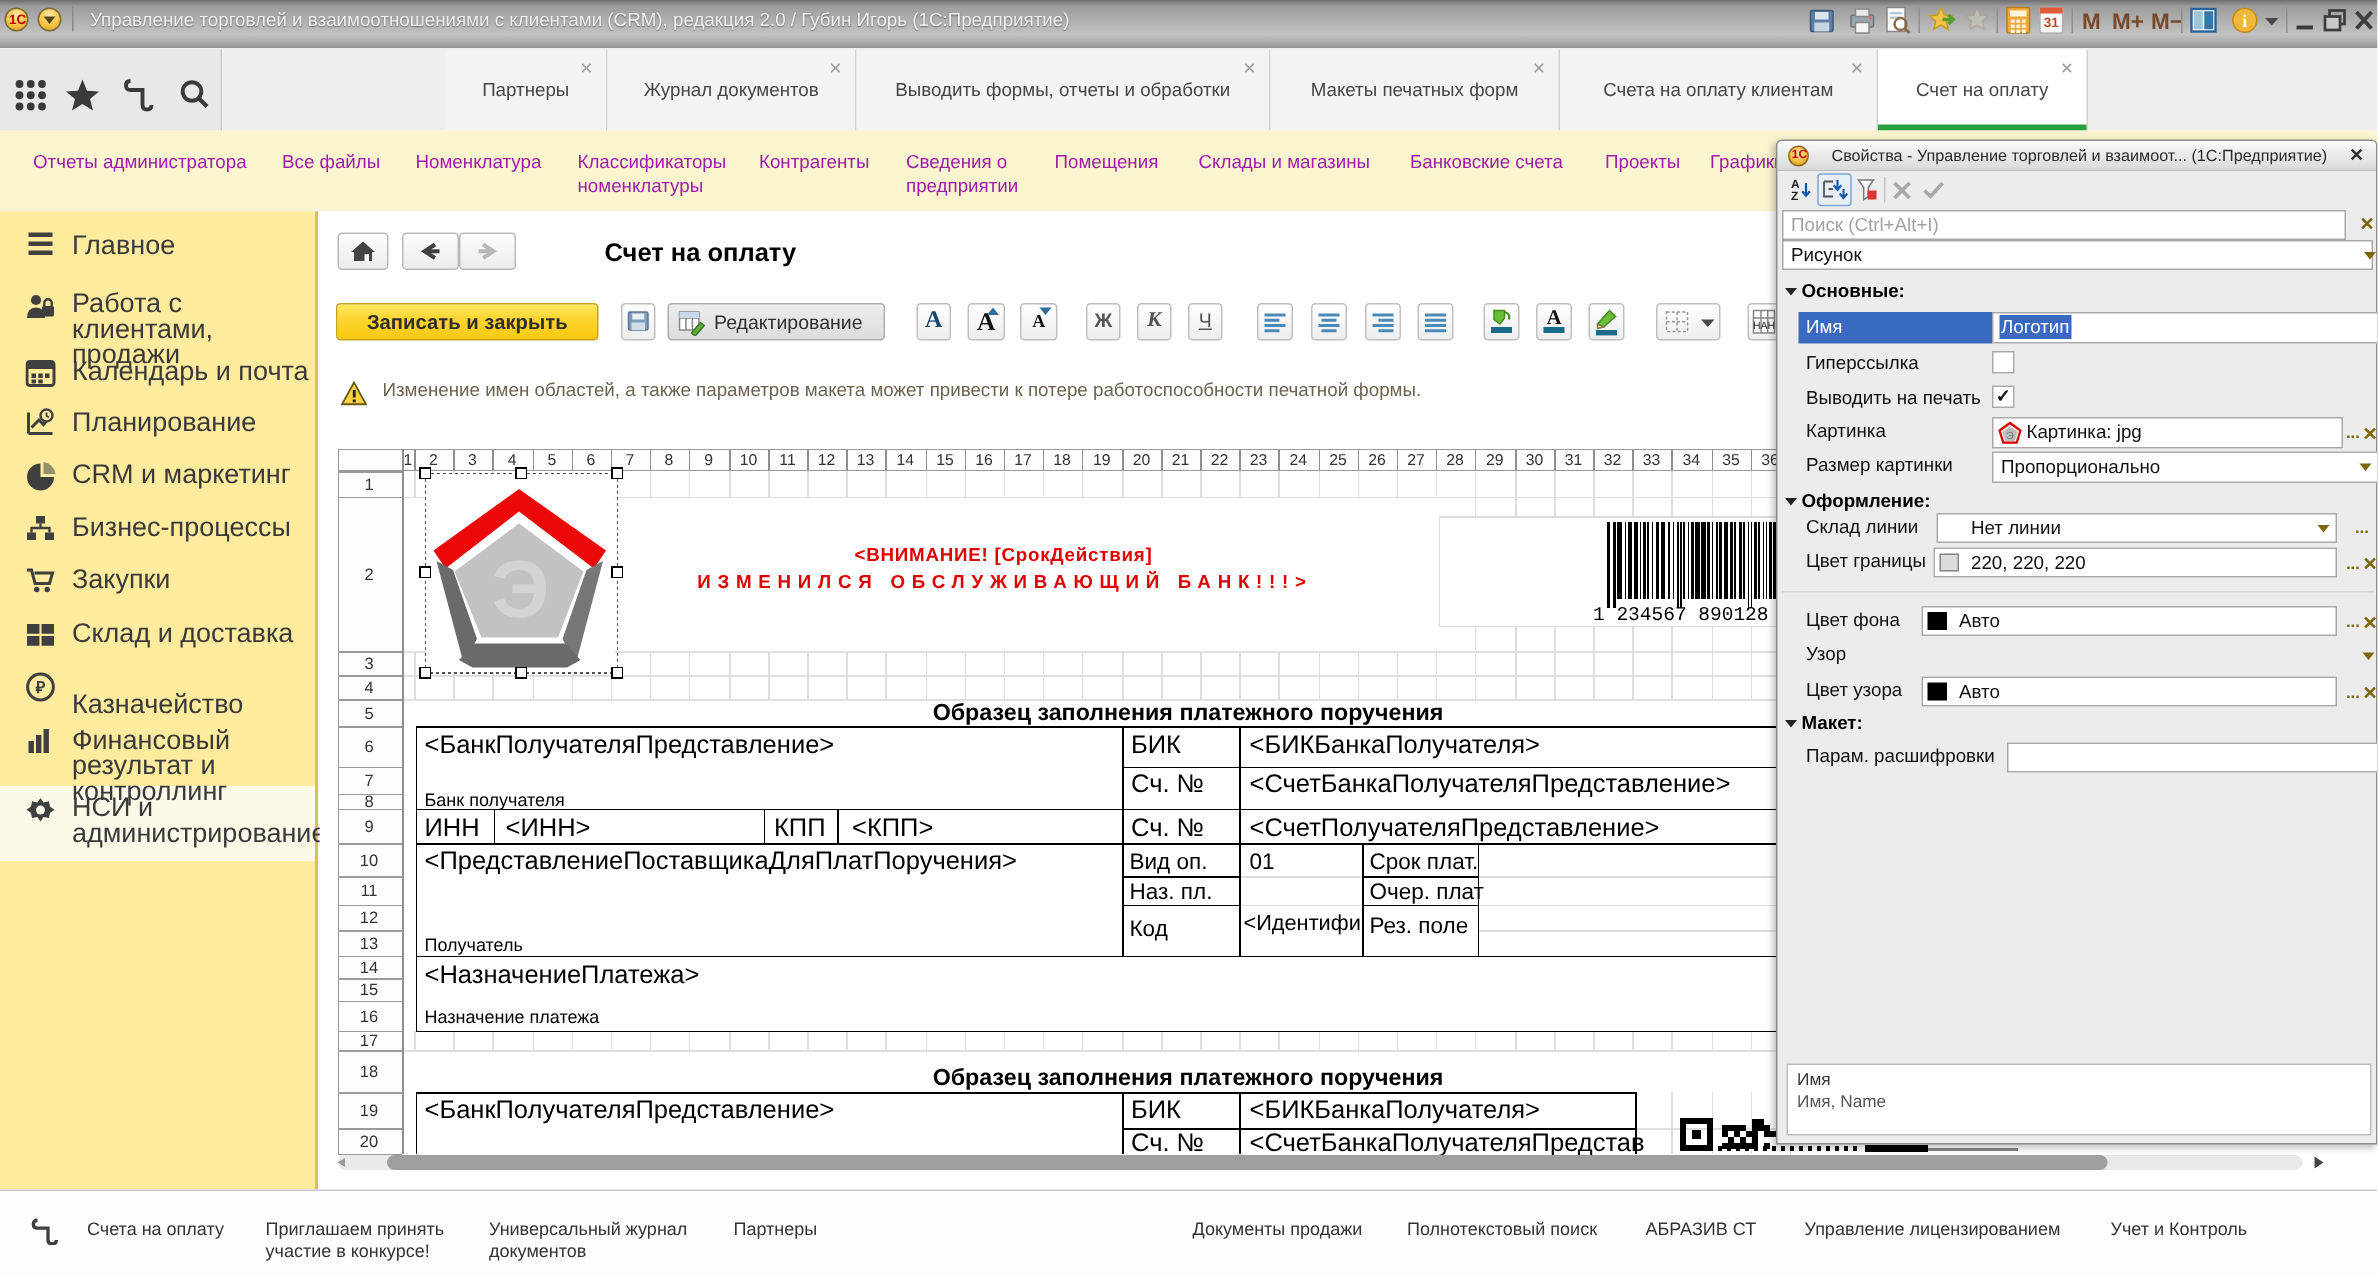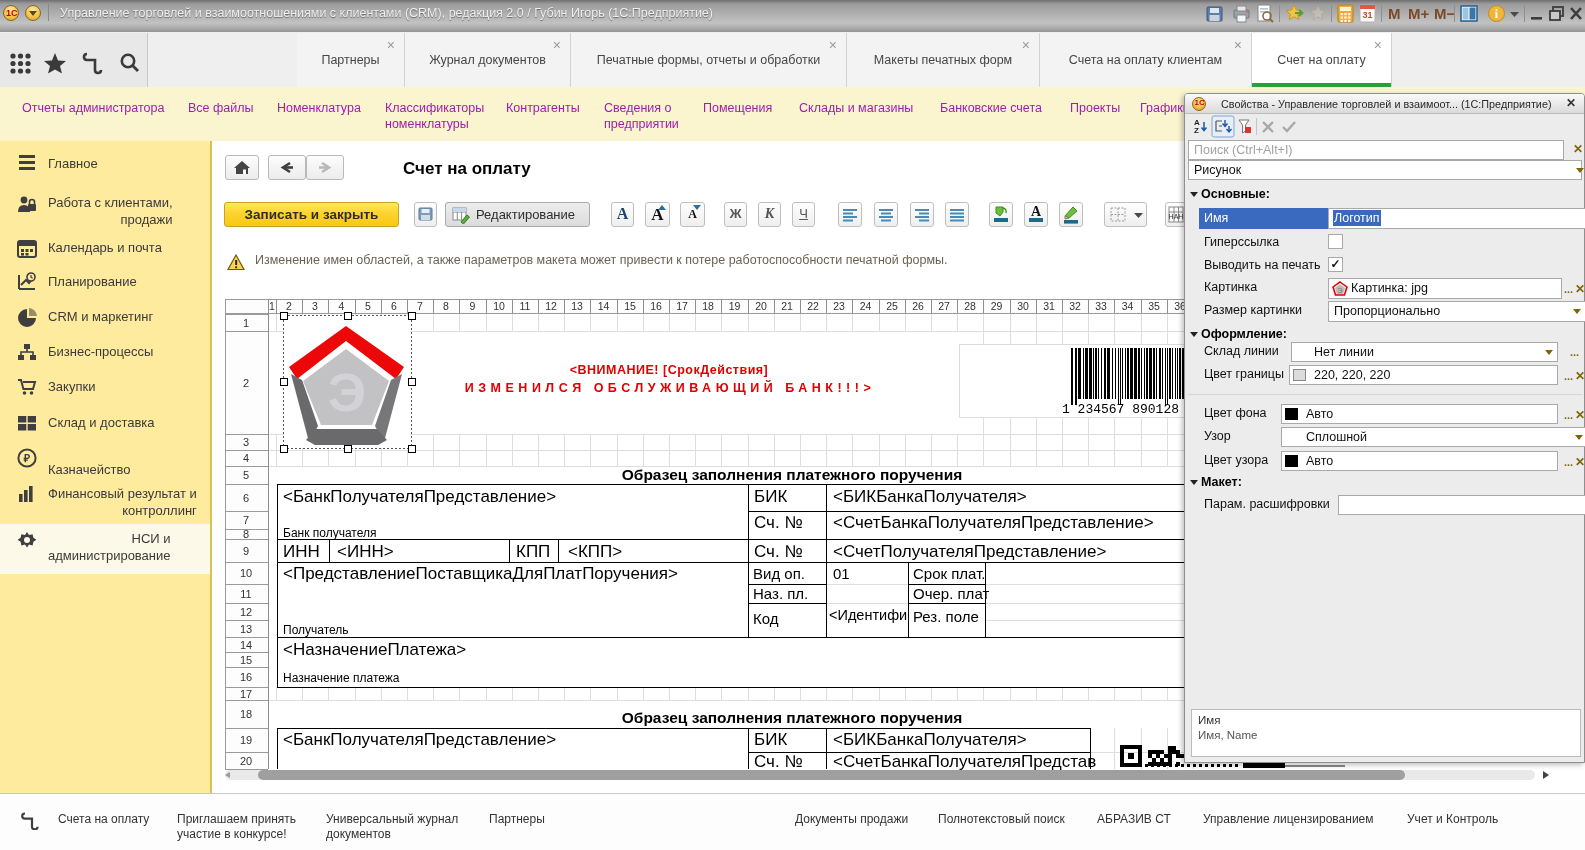--- a/index.html
+++ b/index.html
@@ -26,21 +26,21 @@
 .tab .x { position:absolute; right:9px; top:4px; font-size:14px; color:#9a9a9a; }
 .tab.active { background:#fff; }
 .tab.active:after { content:""; position:absolute; left:0; right:0; bottom:0; height:4px; background:#28a03c; }
 
 
 #menustrip { left:0; top:87px; width:1585px; height:54px; background:#faf4cf; }
 .mitem { position:absolute; top:13px; font-size:12.5px; color:#a21caf; line-height:16px; white-space:nowrap; }
 
 
 #sidebar { left:0; top:141px; width:212px; height:652px; background:#ffeb9e; border-right:2px solid #d8c253; }
-.sitem { position:absolute; left:48px; font-size:13px; color:#3a3a3a; line-height:17px;text-align:right; }
+.sitem { position:absolute; left:48px; font-size:18px; color:#3a3a3a; line-height:17px; }
 #nsihl { position:absolute; left:0; top:383px; width:210px; height:50px; background:#fcf9e8; }
 
 
 #content { left:214px; top:141px; width:1371px; height:652px; background:#fff; }
 .navbtn { position:absolute; top:14px; height:25px; background:linear-gradient(#fdfdfd,#ececec); border:1px solid #b9b9b9; border-radius:3px; }
 #pagetitle { position:absolute; left:189px; top:18px; font-size:17px; font-weight:bold; color:#000; }
 .btn { position:absolute; top:61px; height:25px; background:linear-gradient(#fefefe,#eeeeee); border:1px solid #bfbfbf; border-radius:3px; }
 #btnsave1 { left:10px; width:175px; background:linear-gradient(#ffe95e,#fdd32e 45%,#f8c912); border:1px solid #c9a227; font-weight:bold; font-size:13.5px; color:#2e2e2e; text-align:center; line-height:23px; }
 #btnedit { left:231px; width:145px; background:linear-gradient(#ededed,#dcdcdc); border:1px solid #ababab; font-size:13px; color:#2e2e2e; }
 #warn { position:absolute; left:13px; top:112px; width:1150px; height:22px; font-size:12.5px; color:#6b6352; }
@@ -167,21 +167,21 @@
     </div>
     <div class="tab" style="left:297px;width:108px;">
         <div class="lbl">Партнеры</div>
         <div class="x">×</div>
       </div>
     <div class="tab" style="left:405px;width:166px;">
         <div class="lbl">Журнал документов</div>
         <div class="x">×</div>
       </div>
     <div class="tab" style="left:571px;width:276px;">
-        <div class="lbl">Печатные формы, отчеты и обработки</div>
+        <div class="lbl">Выводить формы, отчеты и обработки</div>
         <div class="x">×</div>
       </div>
     <div class="tab" style="left:847px;width:193px;">
         <div class="lbl">Макеты печатных форм</div>
         <div class="x">×</div>
       </div>
     <div class="tab" style="left:1040px;width:212px;">
         <div class="lbl">Счета на оплату клиентам</div>
         <div class="x">×</div>
       </div>
@@ -923,21 +923,20 @@
     <div class="pwx" style="position:absolute;left:390px;top:275px;">✕</div>
     <div style="position:absolute;left:3px;top:300px;width:395px;height:1px;background:#d6d6d6;"></div>
     <div class="pwlbl" style="left:19px;top:312px;">Цвет фона</div>
     <div class="pwfield" style="left:96px;top:310px;width:277px;height:20px;line-height:18px;">
       <span style="position:absolute;left:3px;top:3px;width:13px;height:12px;background:#000;"></span>
       <span style="padding-left:24px;">Авто</span>
     </div>
     <div class="dots" style="position:absolute;left:379px;top:315px;">...</div>
     <div class="pwx" style="position:absolute;left:390px;top:314px;">✕</div>
     <div class="pwlbl" style="left:19px;top:335px;">Узор</div>
-    <div class="pwfield" style="left:96px;top:333px;width:305px;height:20px;line-height:18px;"><span style="padding-left:24px;">Сплошной</span></div>
     <div style="position:absolute;left:390px;top:341px;width:0;height:0;border-left:4.5px solid transparent;border-right:4.5px solid transparent;border-top:5px solid #7d6608;"></div>
     <div class="pwlbl" style="left:19px;top:359px;">Цвет узора</div>
     <div class="pwfield" style="left:96px;top:357px;width:277px;height:20px;line-height:18px;">
       <span style="position:absolute;left:3px;top:3px;width:13px;height:12px;background:#000;"></span>
       <span style="padding-left:24px;">Авто</span>
     </div>
     <div class="dots" style="position:absolute;left:379px;top:362px;">...</div>
     <div class="pwx" style="position:absolute;left:390px;top:361px;">✕</div>
     <div class="pwsec" style="left:16px;top:381px;">Макет:</div>
     <div style="position:absolute;left:5px;top:386px;width:0;height:0;border-left:4px solid transparent;border-right:4px solid transparent;border-top:5px solid #222;"></div>

